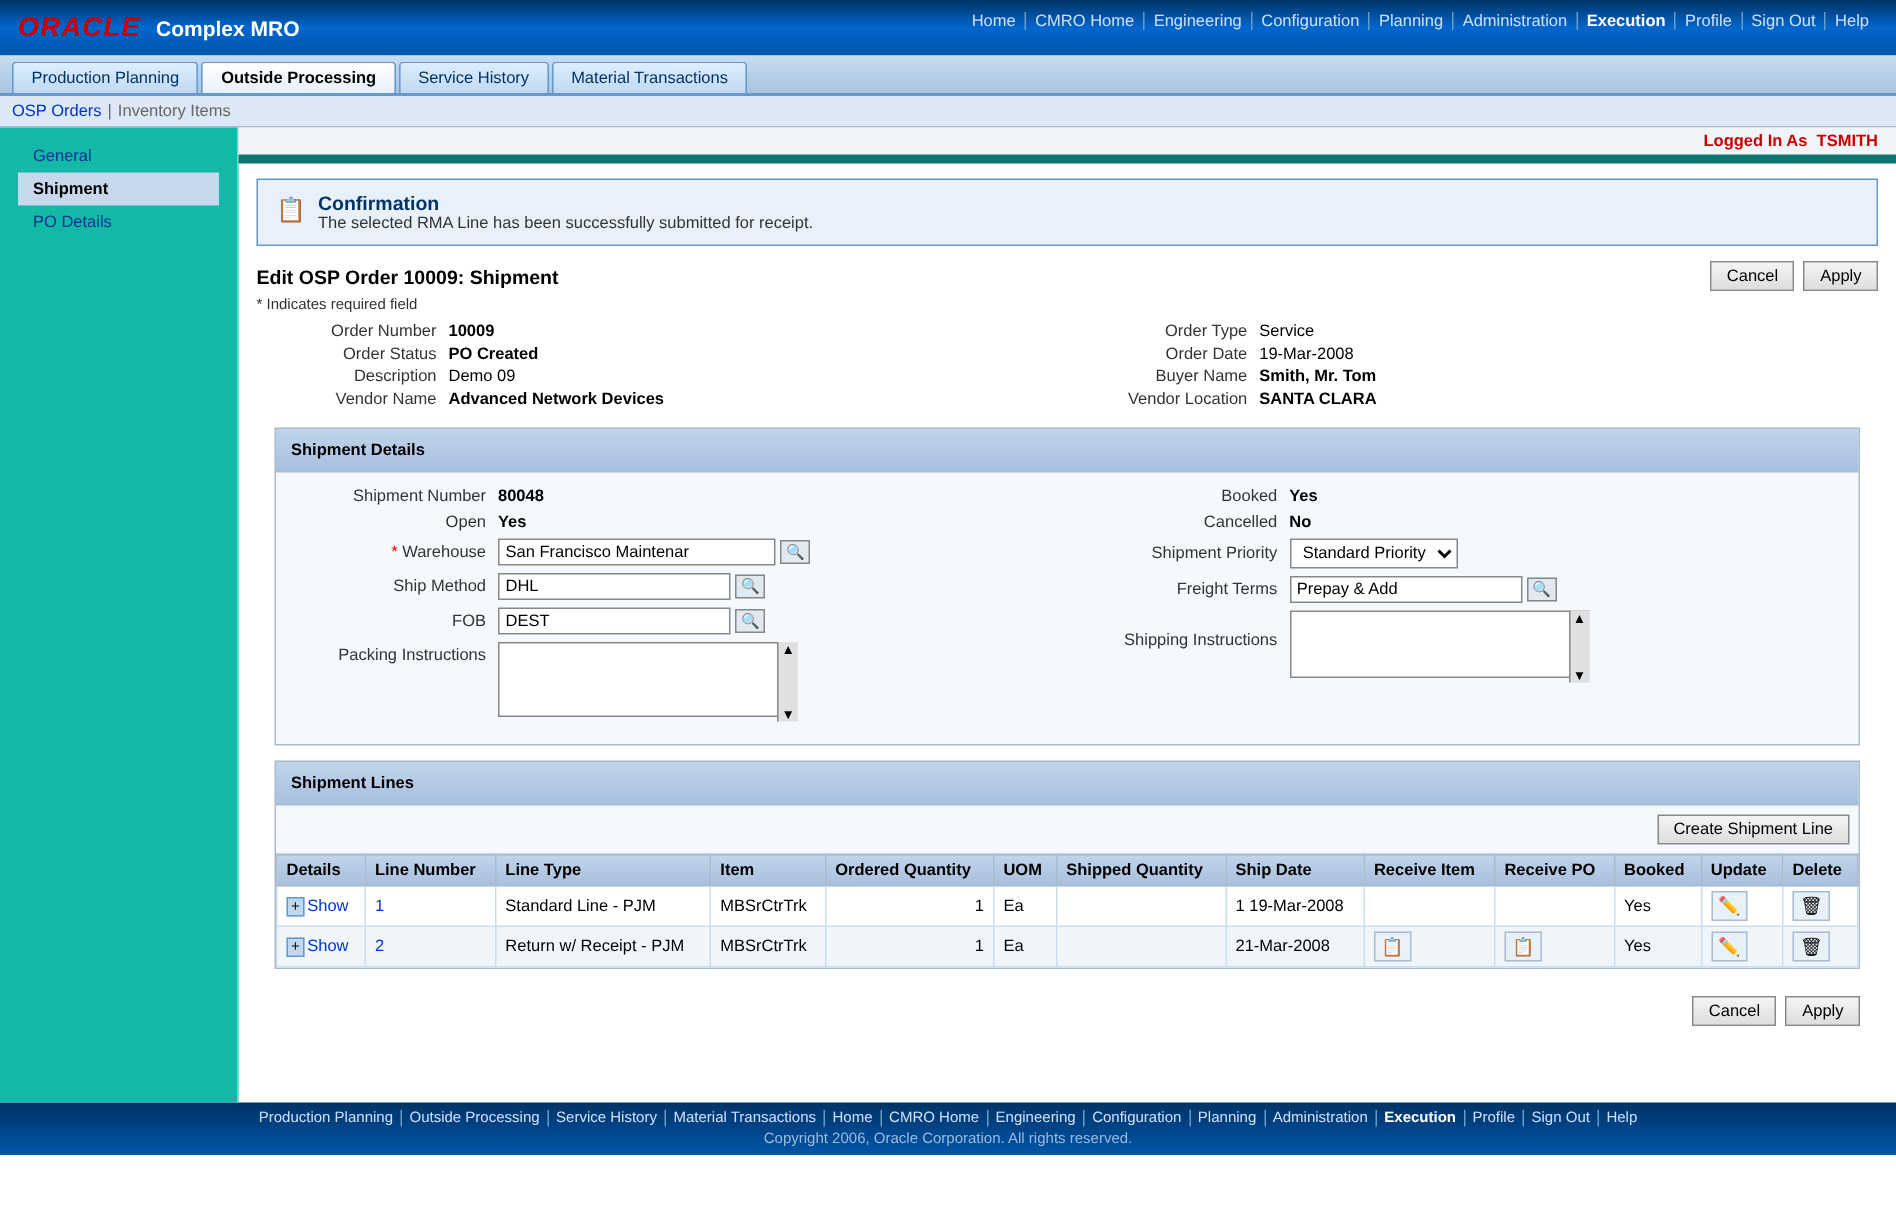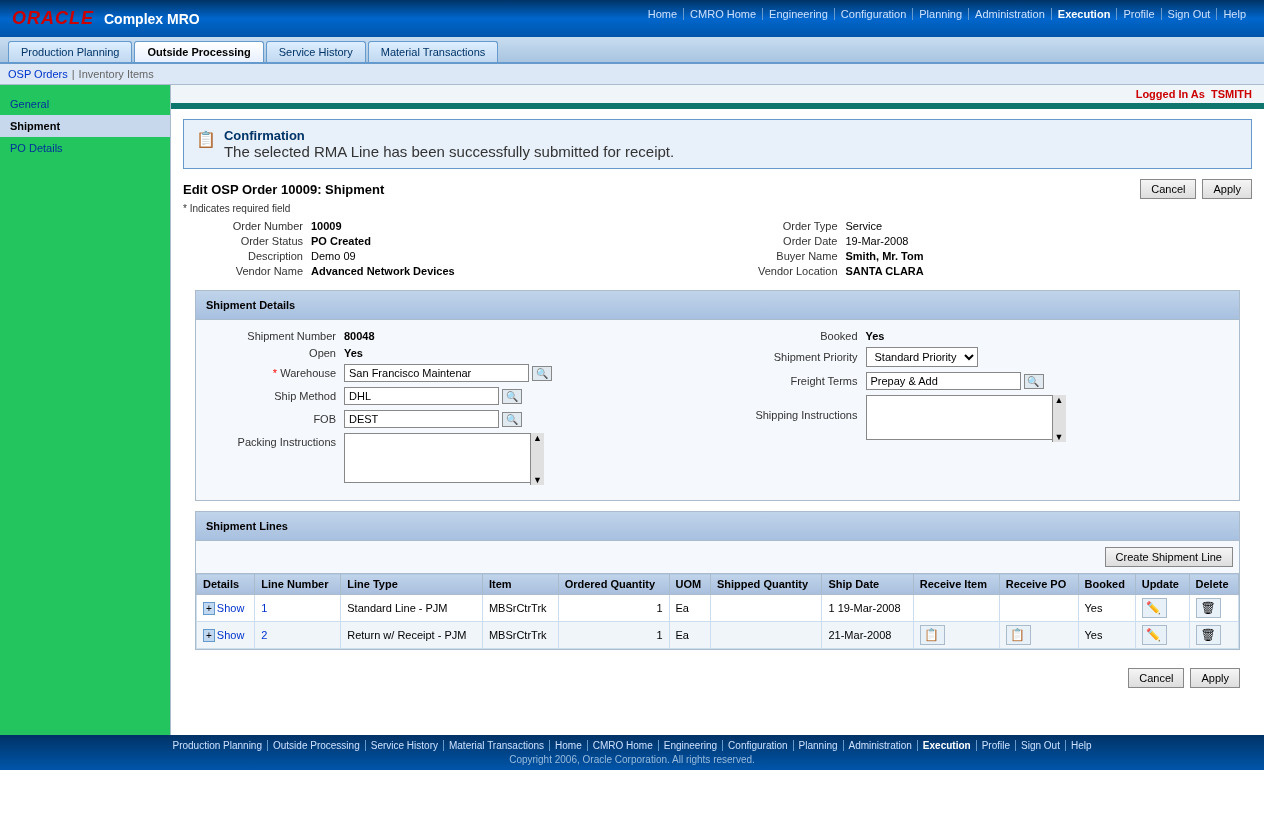--- a/index.html
+++ b/index.html
@@ -56,25 +56,25 @@
       font-size: 11px;
       display: flex;
       gap: 4px;
     }
     .breadcrumb a { color: #0033cc; text-decoration: none; }
     .breadcrumb span { color: #666; }
 
     
     .main-wrapper { display: flex; }
     .sidebar {
-      width: 171px;
+      width: 159px;
       min-height: 650px;
-      background: #22c55e;
+      background: #14b8a6;
       border-right: 1px solid #aabbcc;
-      padding: 8px 0;
+      padding: 8px 12px;
     }
     .sidebar-item {
       padding: 5px 10px;
       font-size: 11px;
       cursor: pointer;
       color: #003399;
     }
     .sidebar-item.active {
       font-weight: bold;
       color: #000;
@@ -97,21 +97,21 @@
       margin: 10px 12px;
       border: 1px solid #6699cc;
       background: #e8f0fa;
       padding: 8px 12px;
       display: flex;
       align-items: flex-start;
       gap: 8px;
     }
     .confirm-icon { color: #0066cc; font-size: 16px; margin-top: 2px; }
     .confirm-title { font-size: 13px; font-weight: bold; color: #003366; }
-    .confirm-text { font-size: 15px; color: #333; }
+    .confirm-text { font-size: 11px; color: #333; }
 
     
     .section-header {
       font-size: 13px; font-weight: bold;
       color: #000;
       margin: 0 12px 6px 12px;
     }
 
     
     .form-area { padding: 0 12px 8px 12px; }
@@ -354,20 +354,24 @@
                 </div>
               </div>
             </div>
 
             <div class="shipment-right">
               <div class="form-row">
                 <div class="form-label">Booked</div>
                 <div class="field-value">Yes</div>
               </div>
               <div class="form-row">
+                <div class="form-label">Cancelled</div>
+                <div class="field-value">No</div>
+              </div>
+              <div class="form-row">
                 <div class="form-label">Shipment Priority</div>
                 <select class="dropdown">
                   <option>Standard Priority</option>
                   <option>High Priority</option>
                   <option>Low Priority</option>
                 </select>
               </div>
               <div class="form-row">
                 <div class="form-label">Freight Terms</div>
                 <div class="form-input-icon">

